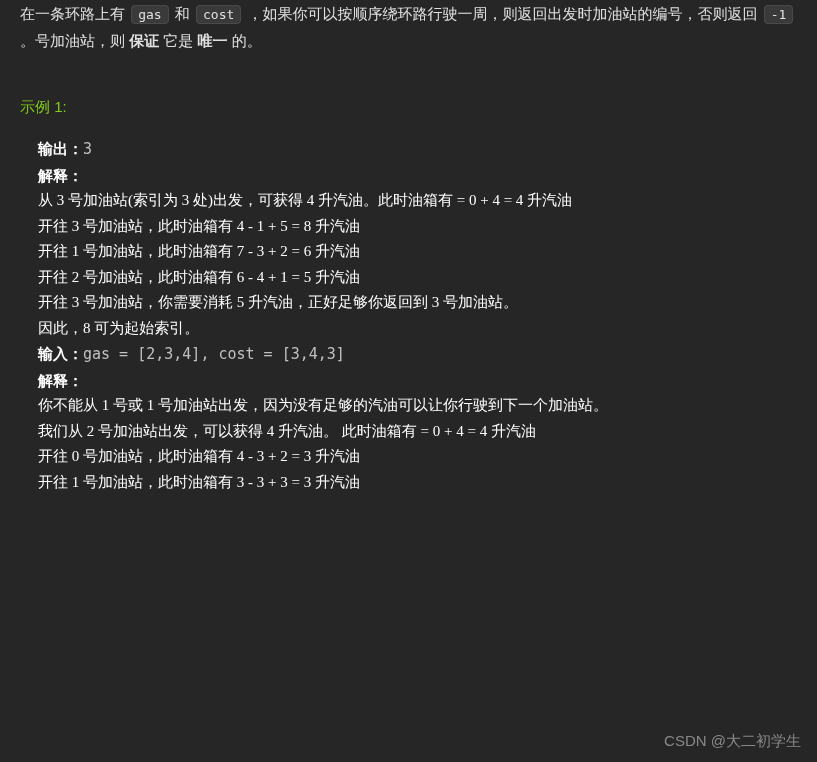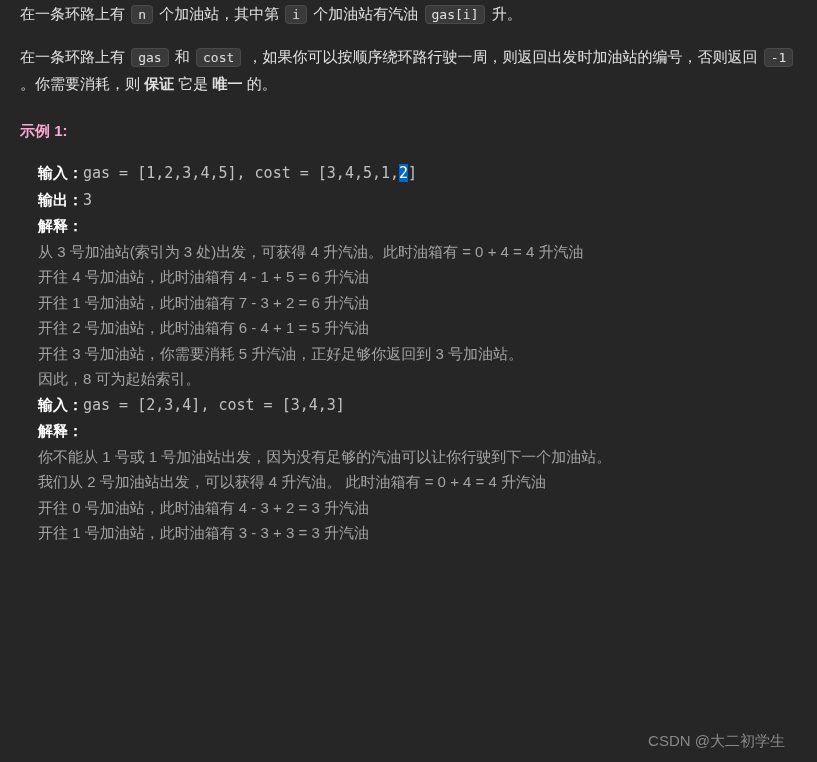--- a/index.html
+++ b/index.html
@@ -33,82 +33,76 @@
       font-family: "Consolas", "Monaco", monospace;
       font-size: 13px;
       color: #e0e0e0;
       margin: 0 2px;
     }
     .bold {
       font-weight: bold;
       text-align: center;
     }
     .heading {
-      font-weight: bold;
-      color: #f9a8d4;
-      margin-top: 20px;
+      font-weight: normal;
+      color: #84cc16;
+      margin-top: 39px;
       margin-bottom: 16px;
     }
     .example-block {
       margin-left: 18px;
       font-family: "Microsoft YaHei", sans-serif;
       line-height: 1.7;
     }
     .example-block .label {
       font-weight: bold;
       color: #ffffff;
     }
     .mono {
       font-family: "Consolas", "Monaco", monospace;
       color: #c0c0c0;
     }
     .desc-line {
-      color: #a3a3a3;
-      font-family: Liberation Sans, sans-serif;
+      color: #ffffff;
+      font-family: Liberation Serif, serif;
     }
     .selected {
       background-color: #0066cc;
       color: #ffffff;
     }
     .watermark {
       position: absolute;
       bottom: 8px;
-      right: 32px;
+      right: 16px;
       color: #888888;
       font-size: 15px;
     }
   </style>
 </head>
 <body>
 
 <div class="content">
 
-  <div class="para">
-    <span>在一条环路上有 </span><span class="code-inline">n</span><span> 个加油站，其中第 </span><span class="code-inline">i</span><span> 个加油站有汽油 </span><span class="code-inline">gas[i]</span><span> 升。</span>
-  </div>
 
 
   <div class="para">
-    <span>在一条环路上有 </span><span class="code-inline">gas</span><span> 和 </span><span class="code-inline">cost</span><span> ，如果你可以按顺序绕环路行驶一周，则返回出发时加油站的编号，否则返回 </span><span class="code-inline">-1</span><span> 。你需要消耗，则 </span><span class="bold">保证</span><span> 它是 </span><span class="bold">唯一</span><span> 的。</span>
+    <span>在一条环路上有 </span><span class="code-inline">gas</span><span> 和 </span><span class="code-inline">cost</span><span> ，如果你可以按顺序绕环路行驶一周，则返回出发时加油站的编号，否则返回 </span><span class="code-inline">-1</span><span> 。号加油站，则 </span><span class="bold">保证</span><span> 它是 </span><span class="bold">唯一</span><span> 的。</span>
   </div>
 
   <div class="heading">示例 1:</div>
 
   <div class="example-block">
-    <div>
-      <span class="label">输入：</span><span class="mono"><span>gas = [1,2,3,4,5], cost = [3,4,5,1,</span><span class="selected">2</span><span>]</span></span>
-    </div>
     <div>
       <span class="label">输出：</span><span class="mono">3</span>
     </div>
     <div>
       <span class="label">解释：</span>
     </div>
     <div class="desc-line">从 3 号加油站(索引为 3 处)出发，可获得 4 升汽油。此时油箱有 = 0 + 4 = 4 升汽油</div>
-    <div class="desc-line">开往 4 号加油站，此时油箱有 4 - 1 + 5 = 6 升汽油</div>
+    <div class="desc-line">开往 3 号加油站，此时油箱有 4 - 1 + 5 = 8 升汽油</div>
     <div class="desc-line">开往 1 号加油站，此时油箱有 7 - 3 + 2 = 6 升汽油</div>
     <div class="desc-line">开往 2 号加油站，此时油箱有 6 - 4 + 1 = 5 升汽油</div>
     <div class="desc-line">开往 3 号加油站，你需要消耗 5 升汽油，正好足够你返回到 3 号加油站。</div>
     <div class="desc-line">因此，8 可为起始索引。</div>
   </div>
 
 
   <div class="example-block">
     <div>
       <span class="label">输入：</span><span class="mono">gas = [2,3,4], cost = [3,4,3]</span>

